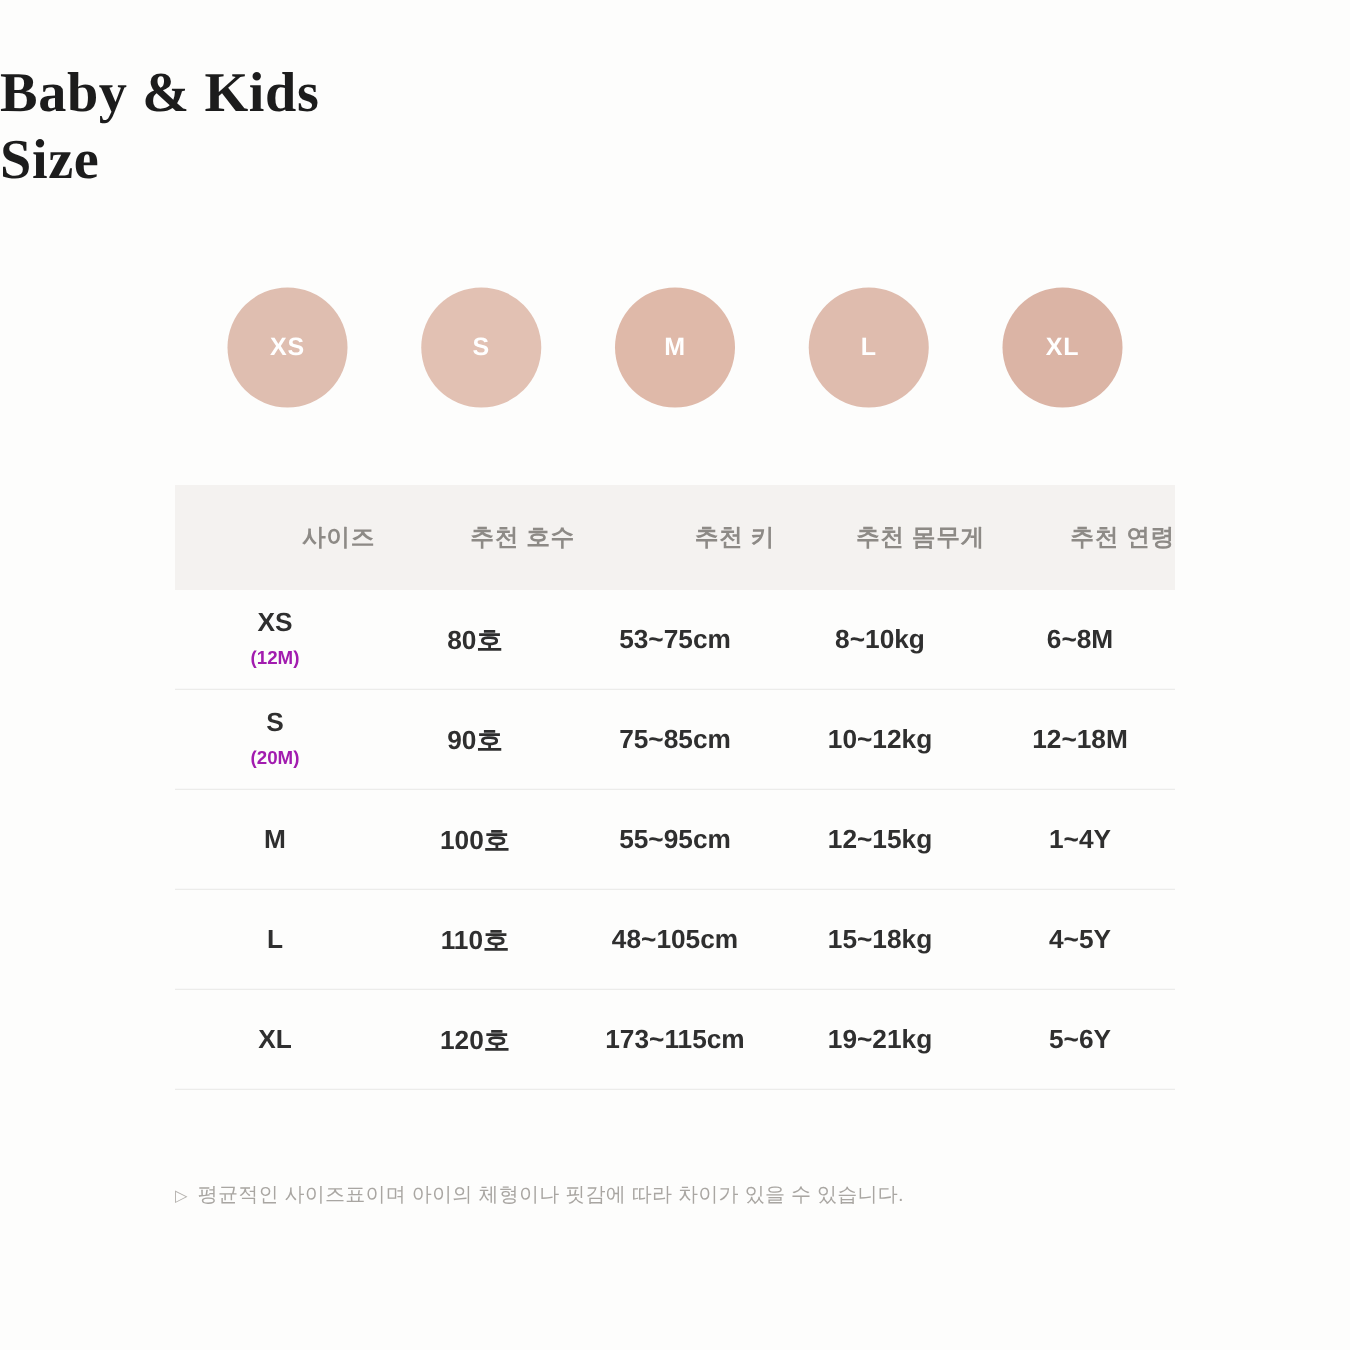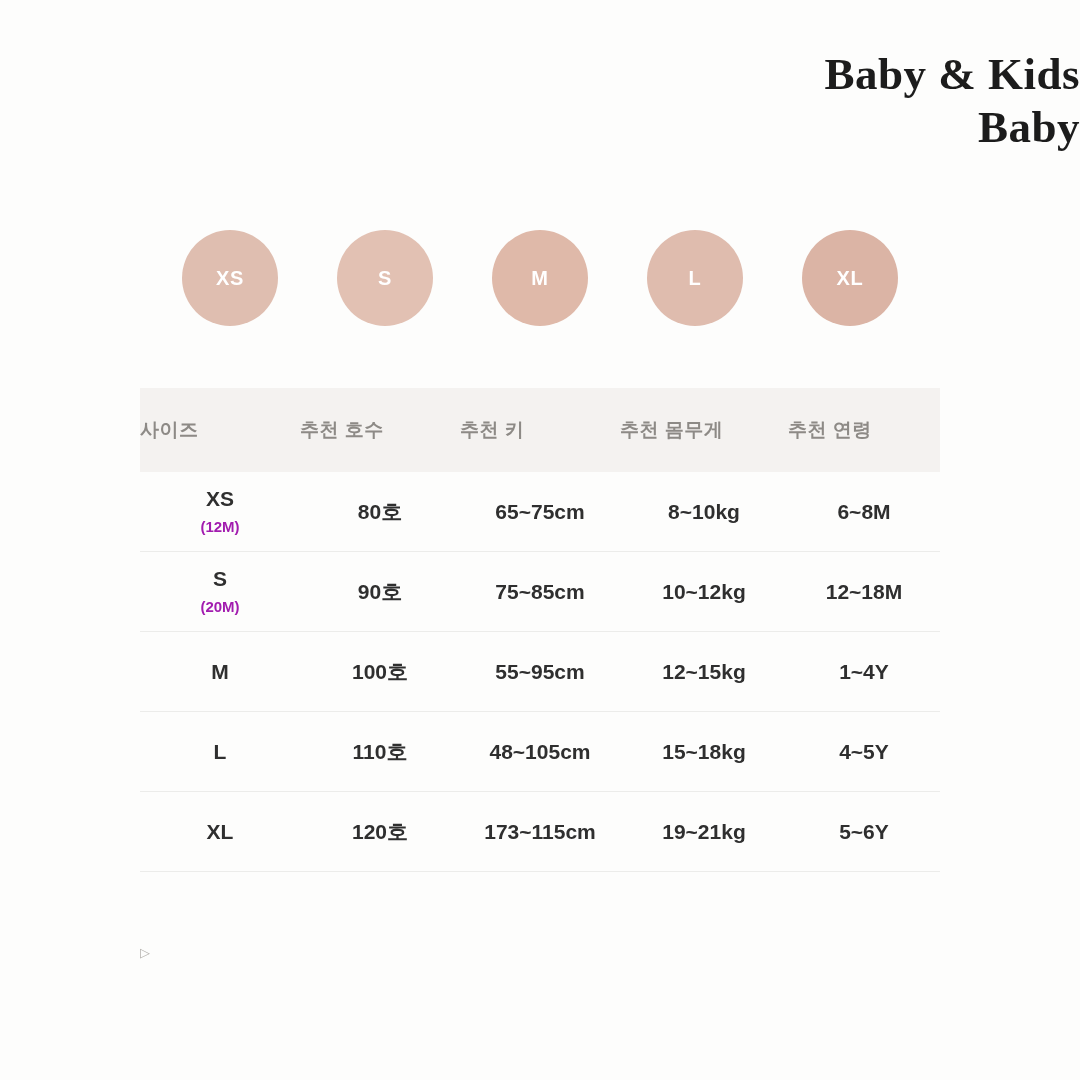--- a/index.html
+++ b/index.html
@@ -16,21 +16,21 @@
   }
   .page {
     width: 1080px;
     height: 1080px;
     position: relative;
     box-sizing: border-box;
   }
 
   
   .title-block {
-    text-align: right;
+    text-align: left;
     padding-top: 48px;
   }
   .title-line {
     font-family: "Liberation Serif", serif;
     font-size: 45px;
     font-weight: 700;
     letter-spacing: 0.5px;
     color: #1c1c1c;
     line-height: 1.18;
   }
@@ -65,21 +65,21 @@
     width: 100%;
     border-collapse: collapse;
     table-layout: fixed;
   }
   table.size-table thead th {
     background: #f4f2f0;
     color: #8d8a86;
     font-size: 19px;
     font-weight: 700;
     padding: 29px 0;
-    text-align: left;
+    text-align: right;
     letter-spacing: 0.5px;
   }
   table.size-table tbody td {
     text-align: center;
     font-size: 21px;
     font-weight: 700;
     color: #2f2f2f;
     padding: 0;
     height: 79px;
     border-bottom: 1px solid #ececea;
@@ -123,21 +123,21 @@
     color: #b3b0ac;
   }
 </style>
 </head>
 <body>
 
 <div class="page">
 
   <div class="title-block">
     <div class="title-line">Baby &amp; Kids</div>
-    <div class="title-line">Baby</div>
+    <div class="title-line">Size</div>
   </div>
 
   <div class="circles">
     <div class="circle" style="background: rgb(223, 190, 176); width: 96px; height: 96px;">
       <span>XS</span>
     </div>
     <div class="circle" style="background: rgb(226, 193, 179); width: 96px; height: 96px;">
       <span>S</span>
     </div>
     <div class="circle" style="background: rgb(223, 185, 169); width: 96px; height: 96px;">
@@ -171,21 +171,21 @@
       </thead>
       <tbody>
         <tr>
           <td>
             <div class="sz">
               <span class="main">XS</span>
               <span class="sub">(12M)</span>
             </div>
           </td>
           <td>80호</td>
-          <td>65~75cm</td>
+          <td>53~75cm</td>
           <td>8~10kg</td>
           <td>6~8M</td>
         </tr>
         <tr>
           <td>
             <div class="sz">
               <span class="main">S</span>
               <span class="sub">(20M)</span>
             </div>
           </td>
@@ -226,15 +226,16 @@
           <td>173~115cm</td>
           <td>19~21kg</td>
           <td>5~6Y</td>
         </tr>
       </tbody>
     </table>
   </div>
 
   <div class="footnote">
     <span class="tri">▷</span>
+    <span>평균적인 사이즈표이며 아이의 체형이나 핏감에 따라 차이가 있을 수 있습니다.</span>
   </div>
 
 </div>
 
 </body></html>

